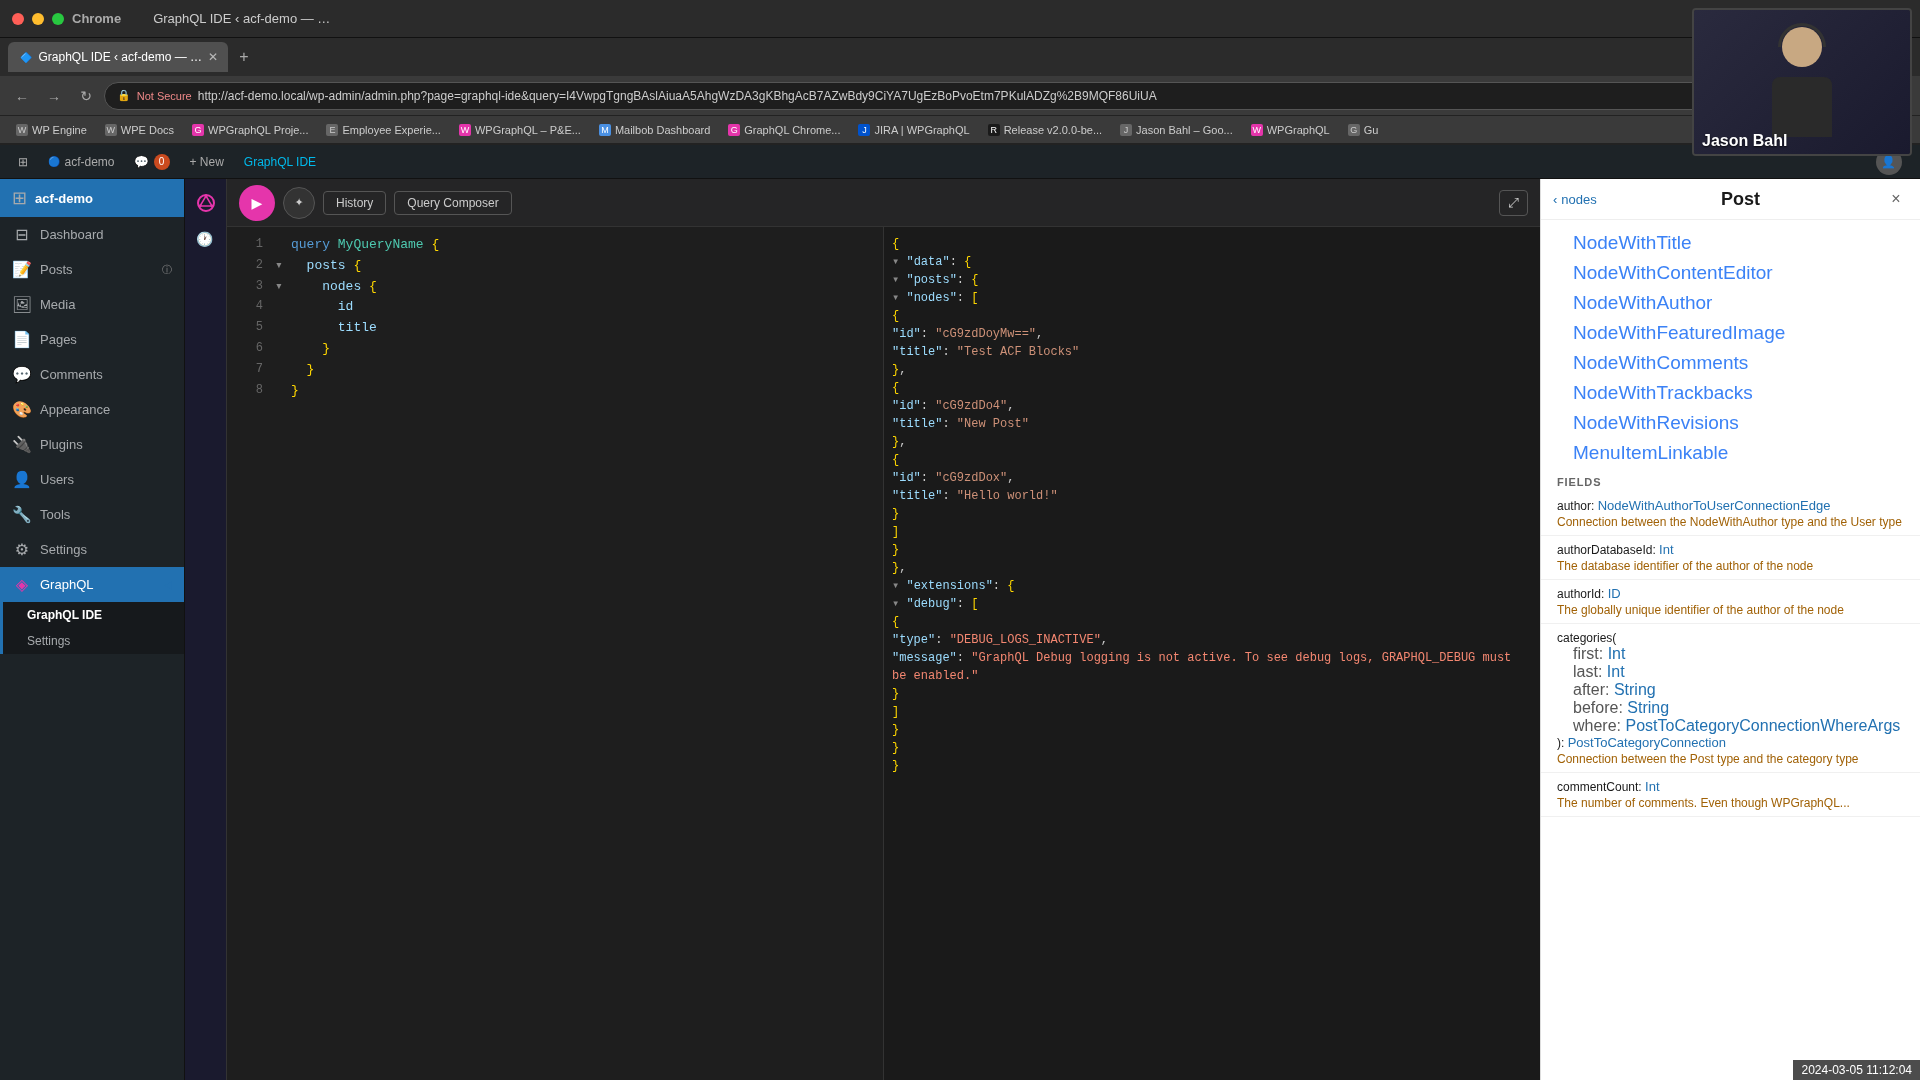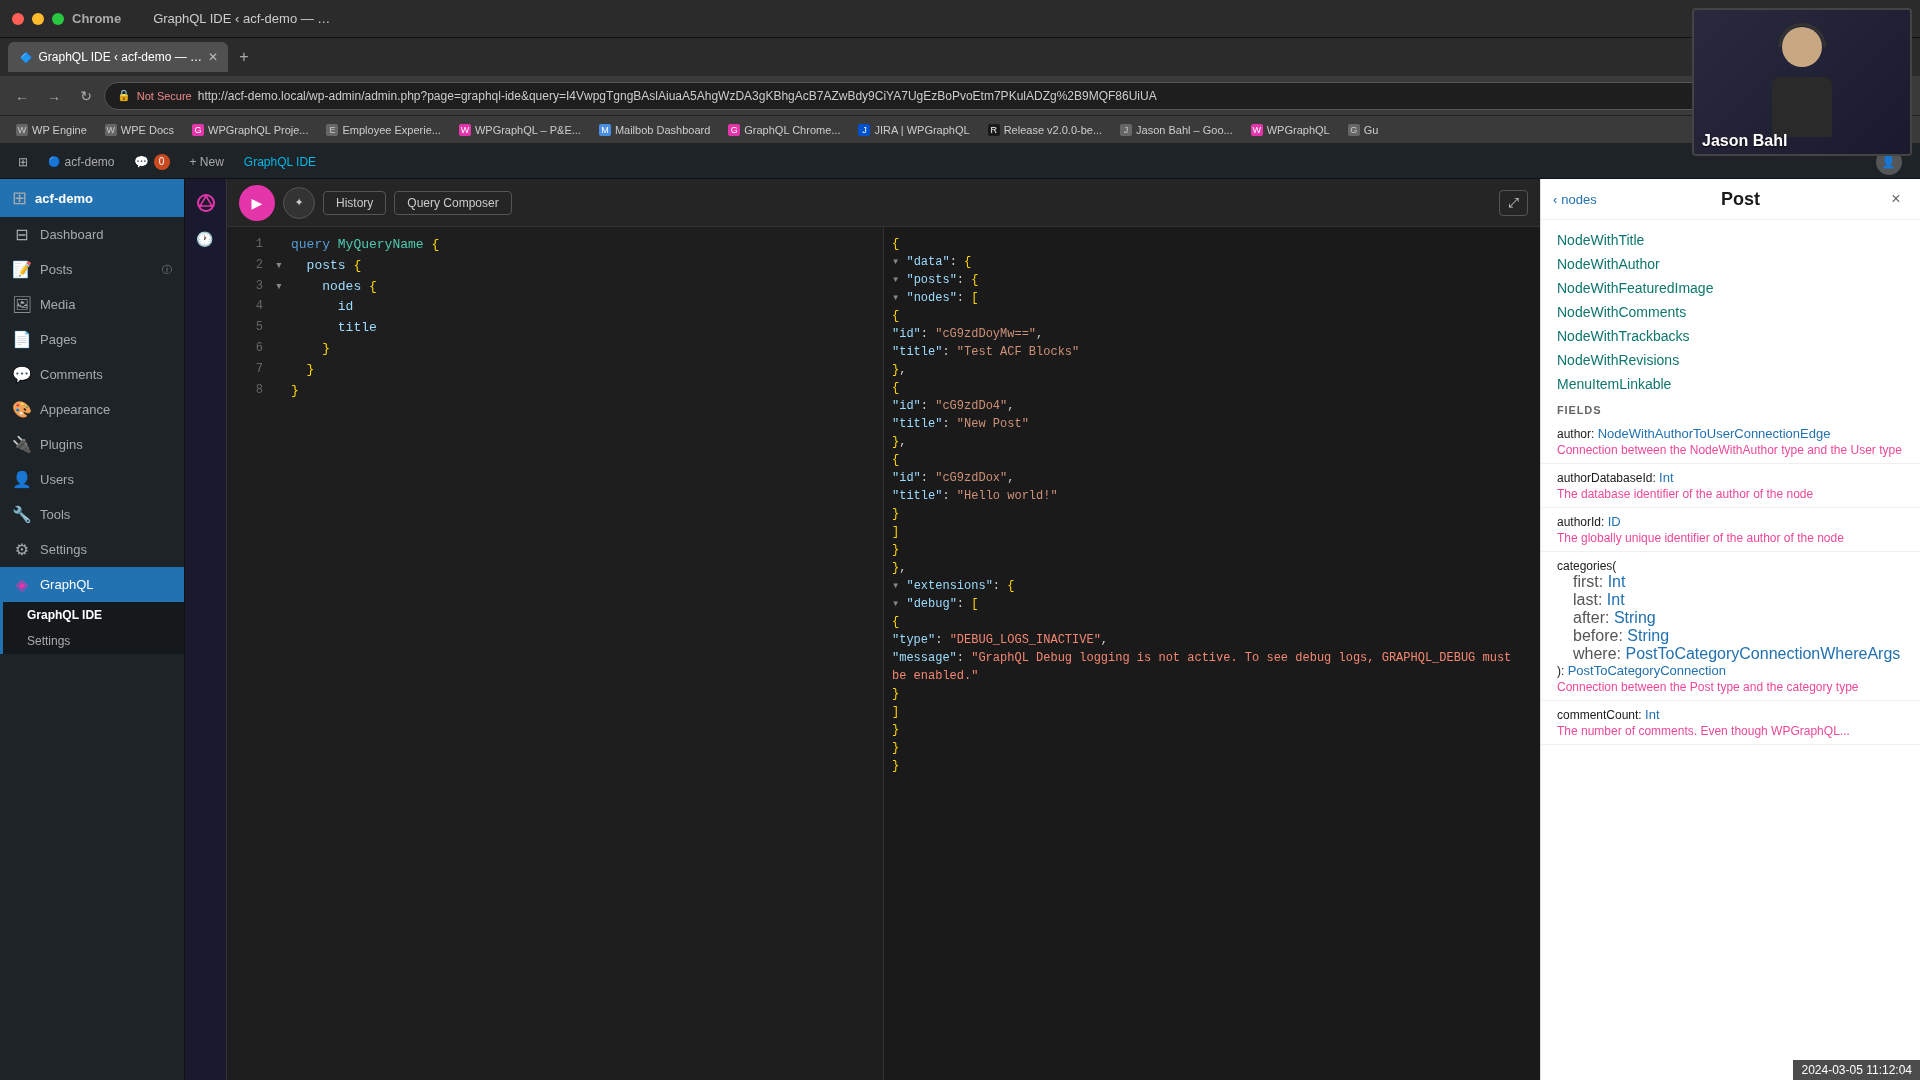--- a/index.html
+++ b/index.html
@@ -357,41 +357,41 @@
       color: #666;
       font-size: 16px;
     }
     .right-panel-content {
       flex: 1;
       overflow-y: auto;
       padding: 8px 0;
     }
     .type-link {
       display: block;
-      color: #0f766e;
-      padding: 4px 16px;
-      font-size: 14px;
+      color: #3b82f6;
+      padding: 4px 32px;
+      font-size: 19px;
       cursor: pointer;
       text-decoration: none;
     }
     .fields-header {
       padding: 8px 16px 4px;
       font-size: 11px;
       font-weight: 700;
       color: #666;
       letter-spacing: 0.08em;
       text-transform: uppercase;
     }
     .field-item {
       padding: 6px 16px;
       border-bottom: 1px solid #f0f0f0;
     }
     .field-name { color: #1a1a1a; font-size: 12px; }
     .field-type { color: #2271b1; font-size: 13px; text-align: right; }
-    .field-desc { color: #ec4899; font-size: 12px; margin-top: 2px; }
+    .field-desc { color: #a16207; font-size: 12px; margin-top: 2px; }
     .field-args { padding-left: 16px; }
     .field-arg { color: #666; font-size: 16px; }
     .field-arg .arg-name { color: #555; }
     .field-arg .arg-type { color: #2271b1; }
 
     
     .webcam-overlay {
       position: fixed;
       top: 8px;
       right: 8px;
@@ -793,20 +793,21 @@
     <div class="right-panel-header">
       <span class="back-link">
         <span>‹</span>
         <span>nodes</span>
       </span>
       <span class="right-panel-title">Post</span>
       <span class="right-panel-close">×</span>
     </div>
     <div class="right-panel-content">
       <a class="type-link">NodeWithTitle</a>
+      <a class="type-link">NodeWithContentEditor</a>
       <a class="type-link">NodeWithAuthor</a>
       <a class="type-link">NodeWithFeaturedImage</a>
       <a class="type-link">NodeWithComments</a>
       <a class="type-link">NodeWithTrackbacks</a>
       <a class="type-link">NodeWithRevisions</a>
       <a class="type-link">MenuItemLinkable</a>
 
       <div class="fields-header">FIELDS</div>
 
       <div class="field-item">

